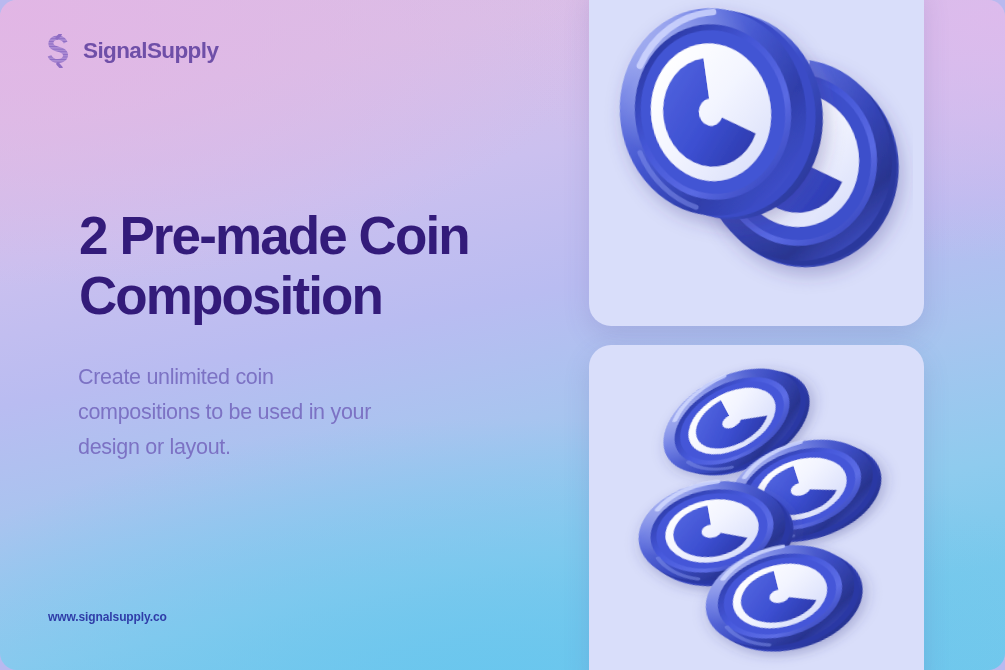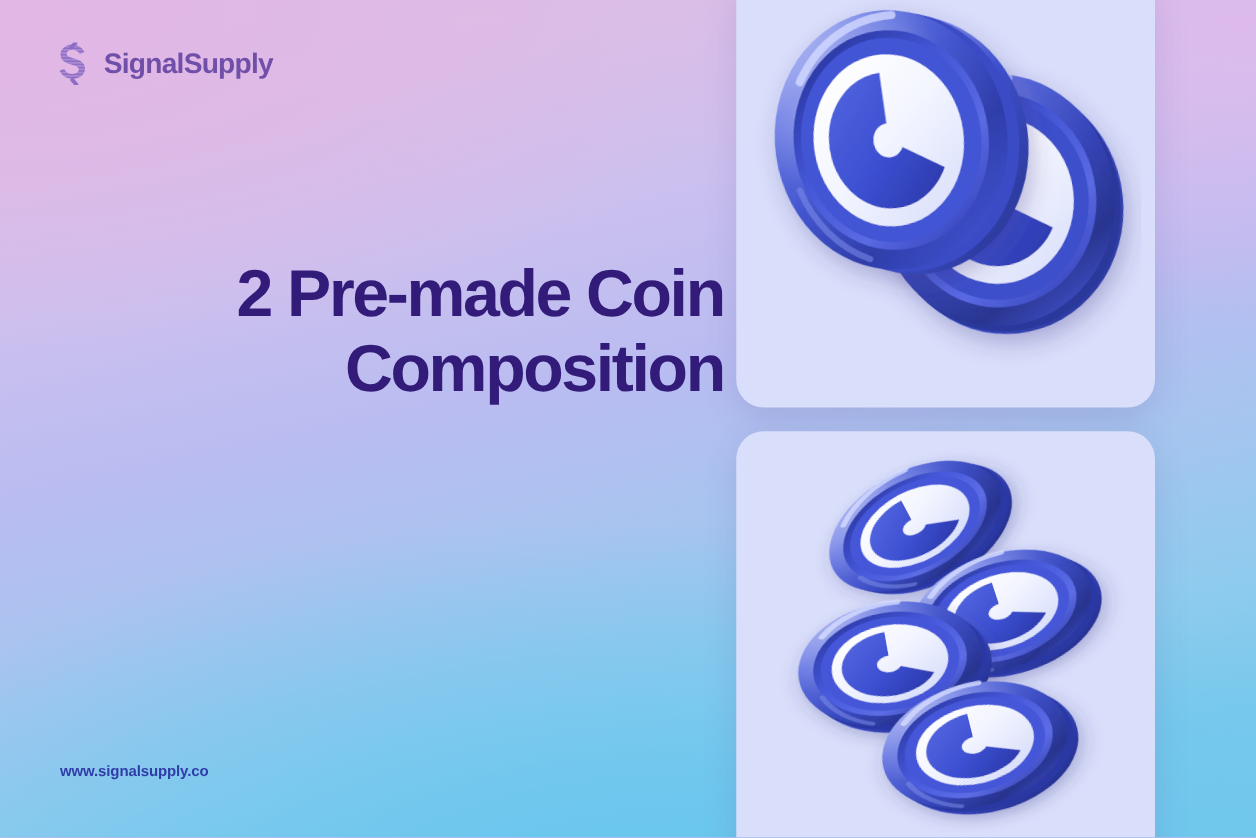--- a/index.html
+++ b/index.html
@@ -27,20 +27,21 @@
     background:
       linear-gradient(168deg,
         #dcbde6 0%,
         #d9bfe7 14%,
         #cbc0ef 30%,
         #b9bcf1 46%,
         #a8c4ef 60%,
         #8fcbee 76%,
         #79c9ec 88%,
         #72c8ec 100%);
+    border-radius: 17px;
   }
   .stage::after {
     content: "";
     position: absolute;
     inset: 0;
     background:
       radial-gradient(120% 85% at 2% 2%, rgba(226,182,229,0.95) 0%, rgba(226,182,229,0.0) 48%),
       radial-gradient(110% 80% at 99% 3%, rgba(223,186,236,0.85) 0%, rgba(223,186,236,0.0) 45%),
       radial-gradient(125% 80% at 50% 104%, rgba(104,198,238,0.95) 0%, rgba(104,198,238,0.0) 52%);
     pointer-events: none;
@@ -77,21 +78,20 @@
   .headline {
     position: absolute;
     left: 79px;
     top: 206px;
     width: 500px;
     font-size: 53px;
     line-height: 1.14;
     font-weight: 700;
     letter-spacing: -1.9px;
     color: #331b7a;
-    text-align: right;
   }
 
   
   .subhead {
     position: absolute;
     left: 78px;
     top: 360px;
     width: 310px;
     font-size: 21.5px;
     line-height: 1.62;
@@ -156,20 +156,21 @@
                  l4.4 1.4c2.6 0.85 3.6 1.8 3.6 3.3 0 2.1-2 3.5-5 3.5-3.2 0-5.6-1.5-6.7-4.2
                  l-3.6 1.7c1.7 3.9 5.6 6.4 10.2 6.4 5.8 0 10.1-3.4 10.1-8.1 0-3.7-2.3-6-7-7.5
                  l-4.3-1.4c-2.4-0.8-3.3-1.6-3.3-3 0-1.9 1.8-3.2 4.5-3.2 2.7 0 4.8 1.3 5.9 3.6z" fill="url(#stripes)"></path>
         <path d="M16.3 0.4 L13.0 4.1 M13.8 29.9 L17.1 33.6" stroke="#8e6cc4" stroke-width="3.1" stroke-linecap="round" fill="none"></path>
       </svg>
       <span class="logo-text">SignalSupply</span>
     </div>
 
     <h1 class="headline">2 Pre-made Coin Composition</h1>
 
+    <p class="subhead">Create unlimited coin compositions to be used in your design or layout.</p>
 
     <div class="footer-url">www.signalsupply.co</div>
   </div>
 
   <div class="card card-top">
     <svg class="coin-art art-pair" viewBox="0 0 312 312">
       <defs>
 
         <linearGradient id="rimA" x1="0.12" y1="0.04" x2="0.86" y2="0.98">
           <stop offset="0%" stop-color="#9aa6f2"></stop>

